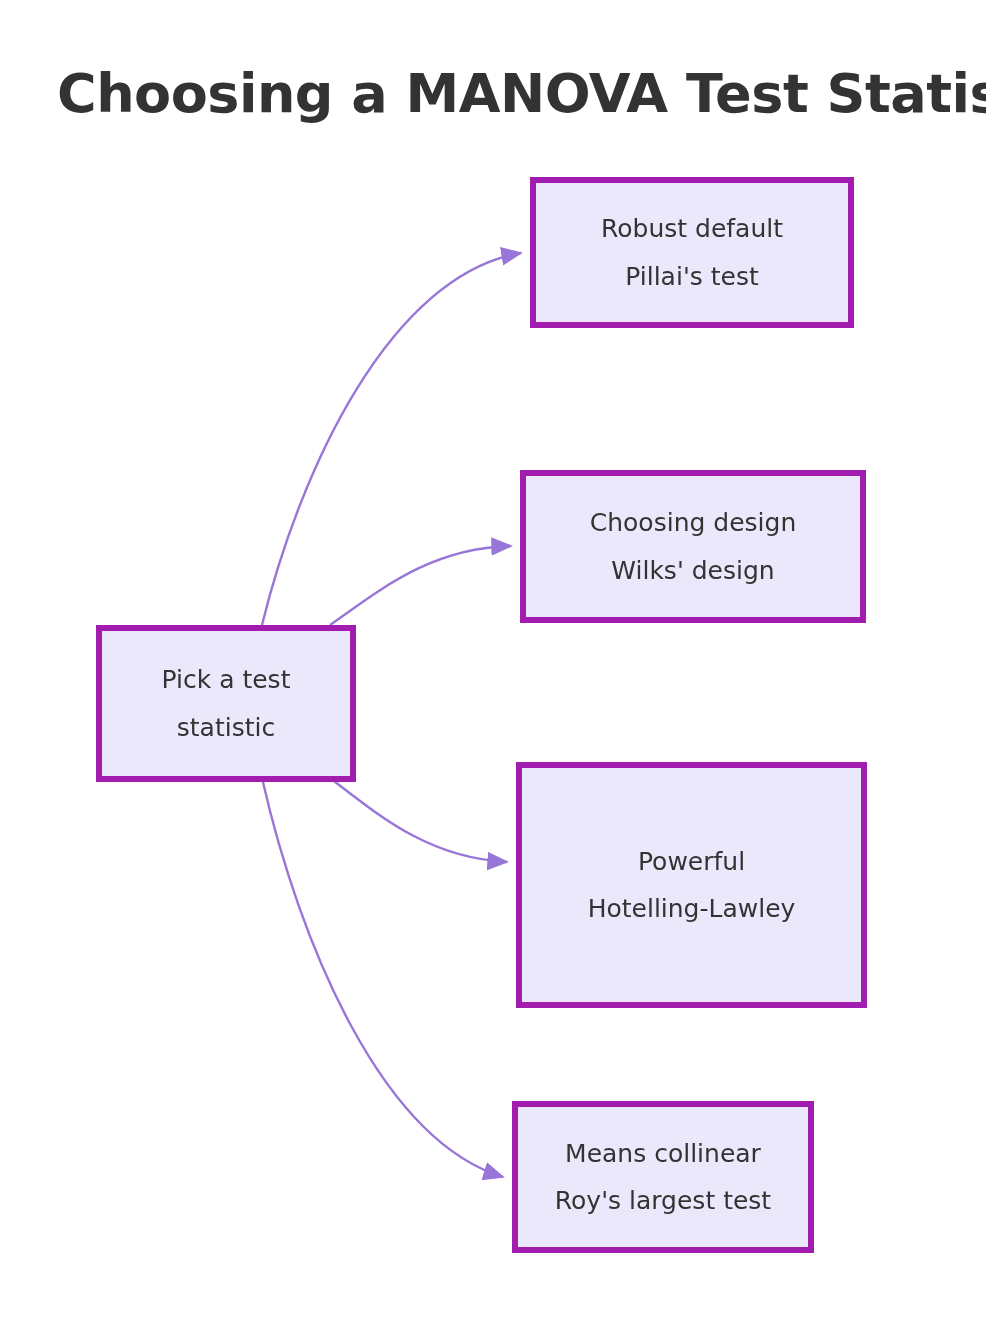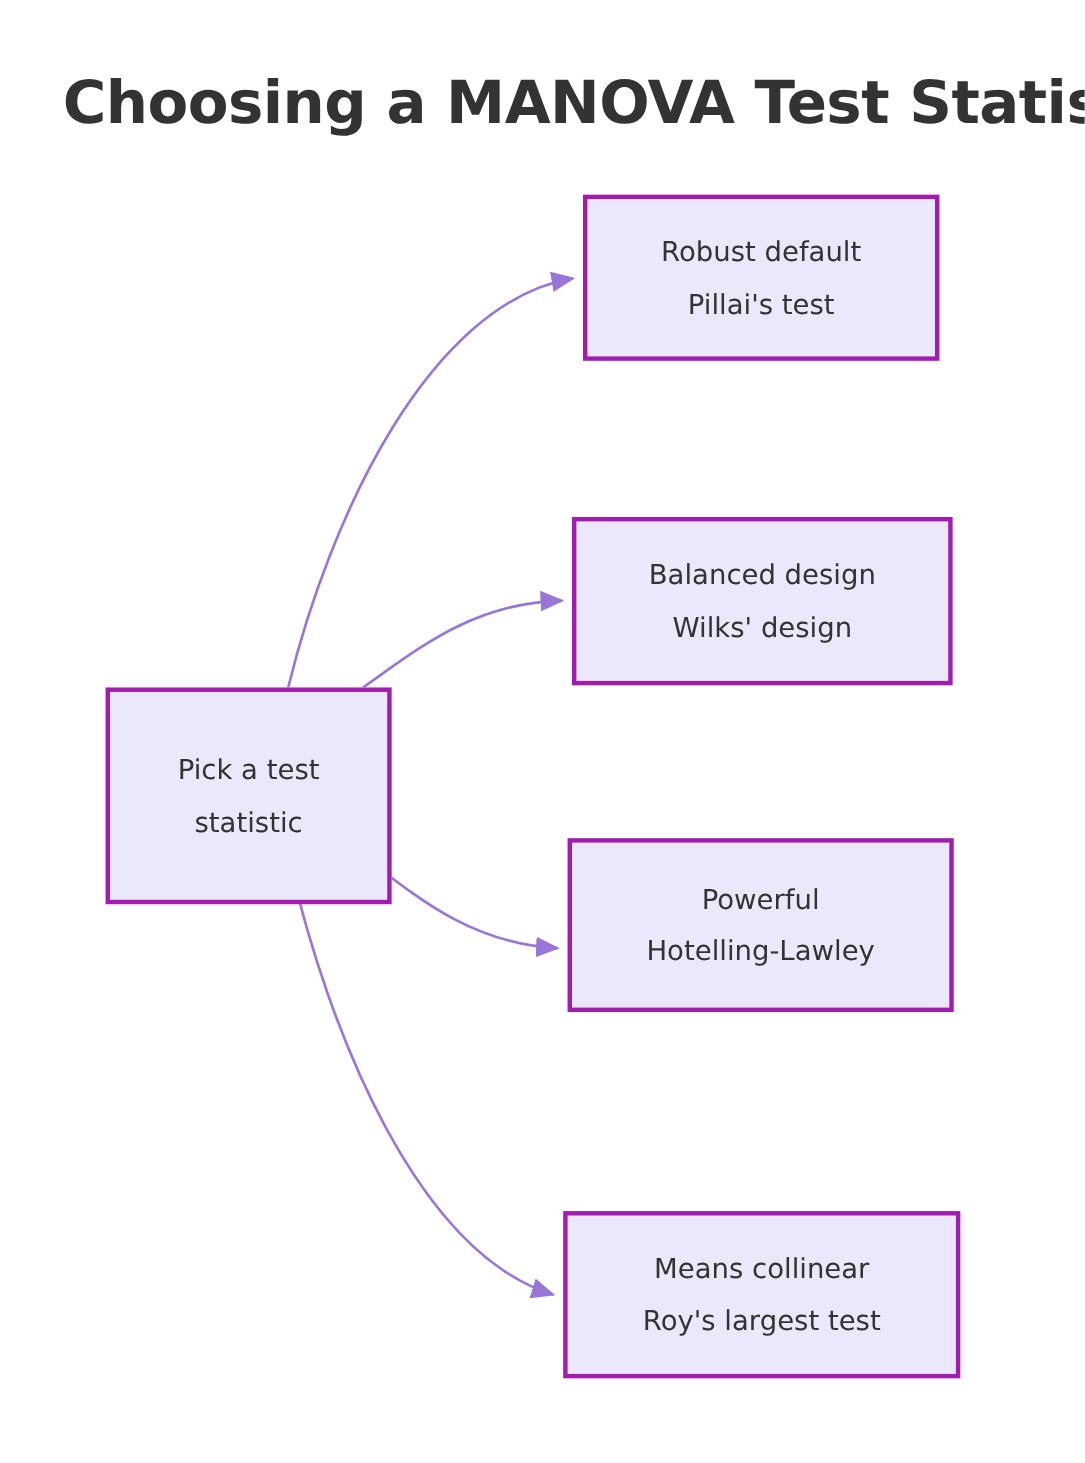--- a/index.html
+++ b/index.html
@@ -36,39 +36,39 @@
     left: 0;
     top: 0;
     width: 986px;
     height: 1330px;
     pointer-events: none;
   }
   .node {
     position: absolute;
     box-sizing: border-box;
     background: #ebe8fc;
-    border: 4px solid #a21caf;
+    border: 6px solid #a21caf;
     display: flex;
     flex-direction: column;
     align-items: center;
     justify-content: center;
     color: #333333;
     font-size: 25px;
     line-height: 1.9;
     text-align: center;
   }
   .node .nline {
     display: block;
     white-space: nowrap;
   }
-  #node-root  { left: 96px;  top: 625px;  width: 260px; height: 197px; justify-content: center; }
+  #node-root  { left: 96px;  top: 625px;  width: 260px; height: 157px; justify-content: center; }
   #node-1     { left: 530px; top: 177px;  width: 324px; height: 151px; }
   #node-2     { left: 520px; top: 470px;  width: 346px; height: 153px; }
-  #node-3     { left: 516px; top: 762px;  width: 351px; height: 158px; }
-  #node-4     { left: 512px; top: 1101px; width: 361px; height: 152px; }
+  #node-3     { left: 516px; top: 762px;  width: 351px; height: 246px; }
+  #node-4     { left: 512px; top: 1101px; width: 302px; height: 152px; }
 </style>
 </head>
 <body>
 
 <div id="canvas">
 
   <div id="diagram-title">Choosing a MANOVA Test Statistic</div>
 
   <svg id="edge-layer" width="986" height="1330" viewBox="0 0 986 1330">
     <defs>
@@ -90,21 +90,21 @@
     <span class="nline">Pick a test</span>
     <span class="nline">statistic</span>
   </div>
 
   <div class="node" id="node-1">
     <span class="nline">Robust default</span>
     <span class="nline">Pillai's test</span>
   </div>
 
   <div class="node" id="node-2">
-    <span class="nline">Balanced design</span>
+    <span class="nline">Choosing design</span>
     <span class="nline">Wilks' design</span>
   </div>
 
   <div class="node" id="node-3">
     <span class="nline">Powerful</span>
     <span class="nline">Hotelling-Lawley</span>
   </div>
 
   <div class="node" id="node-4">
     <span class="nline">Means collinear</span>

